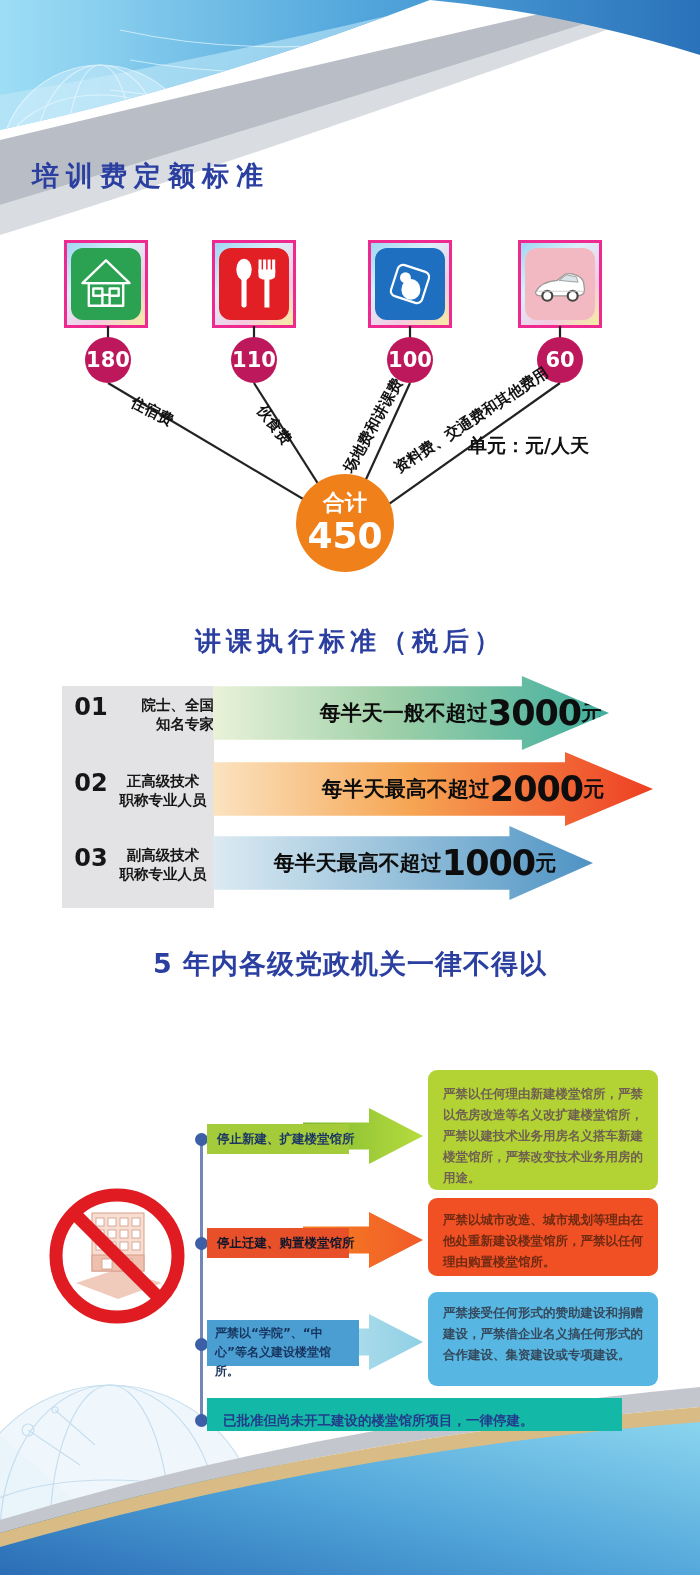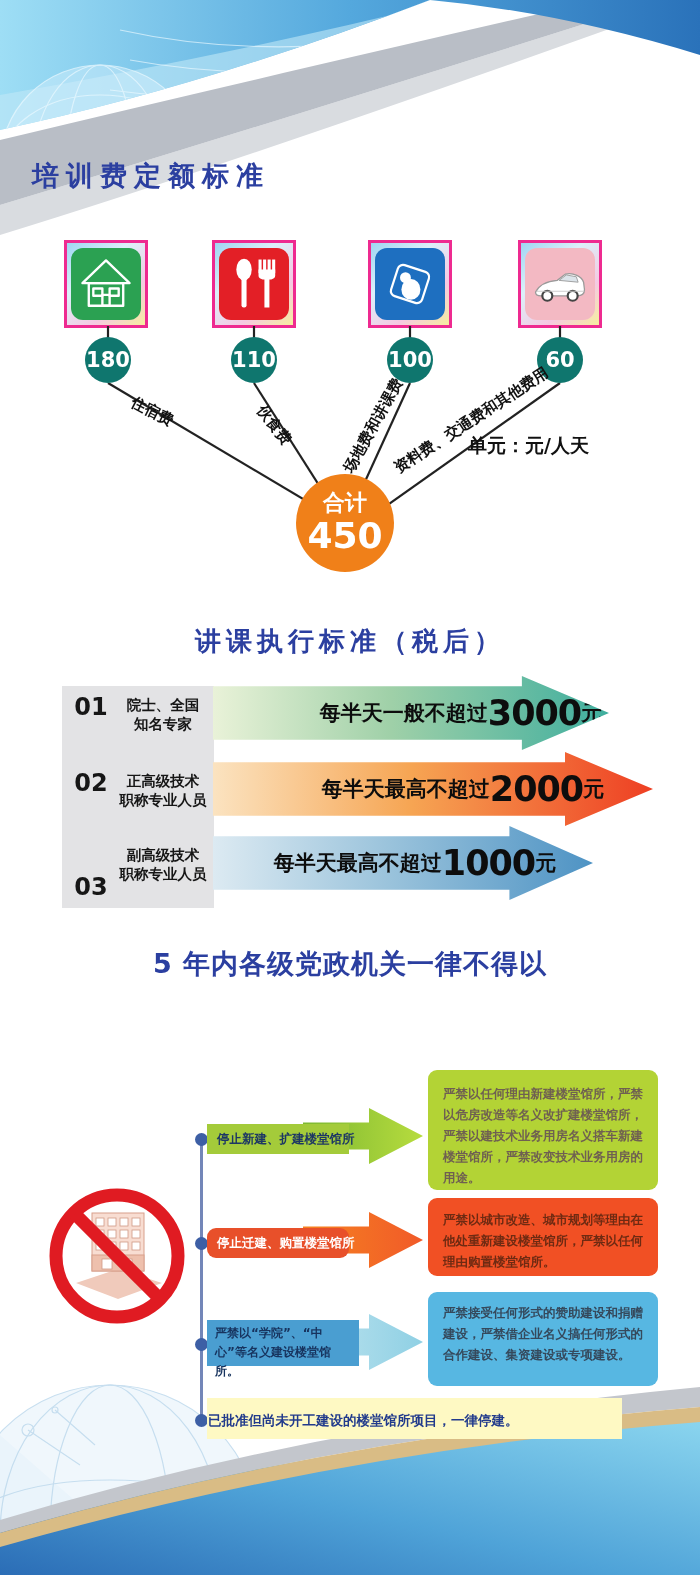--- a/index.html
+++ b/index.html
@@ -14,45 +14,45 @@
   
   .s1-title { left:0; top:158px; width:700px; 
     font-size:27px; font-weight:bold; color:#2b3fa0; letter-spacing:7px;padding-left:32px; }
   .tile { width:84px; height:88px; top:240px; border:3px solid #ee2a90; box-sizing:border-box;
     background:linear-gradient(140deg,#9fd6f2 0%,#dcf0fa 35%,#f5c9e2 70%,#f6ee9f 100%);
     display:flex; align-items:center; justify-content:center; }
   .tile-ic { width:70px; height:72px; border-radius:12px; display:flex; align-items:center; justify-content:center; }
   .tile1 { left:64px; } .tile2 { left:212px; } .tile3 { left:368px; } .tile4 { left:518px; }
   .ic-green { background:#2ba152; } .ic-red { background:#e31f26; }
   .ic-blue { background:#1e6fc0; } .ic-pink { background:#f3b9c3; }
-  .num-circle { top:337px; width:46px; height:46px; border-radius:50%; background:#0f766e;
+  .num-circle { top:337px; width:46px; height:46px; border-radius:50%; background:#be185d;
     color:#fff; font-size:21px; font-weight:bold; text-align:center; line-height:46px; }
   .nc1 { left:85px; } .nc2 { left:231px; } .nc3 { left:387px; } .nc4 { left:537px; }
   .fee-label { white-space:nowrap; font-weight:bold; font-size:15px; color:#111;
     transform-origin:left center; }
   .fl1 { left:132px; top:392px; transform:rotate(27deg); }
   .fl2 { left:260px; top:398px; transform:rotate(52deg); }
   .fl3 { left:348px; top:462px; transform:rotate(-61deg); }
   .fl4 { left:396px; top:460px; transform:rotate(-33deg); }
   .unit-note { left:468px; top:433px; font-size:19px; font-weight:900; color:#111; }
   .hub { left:296px; top:474px; width:98px; height:98px; border-radius:50%;
     background:#f08019; color:#fff; display:flex; flex-direction:column;
     align-items:center; justify-content:center; line-height:1.15; }
   .hub .t1 { font-size:22px; font-weight:bold; }
   .hub .t2 { font-size:36px; font-weight:bold; }
 
   
   .s2-title { left:0; top:624px; width:700px; text-align:center;
     font-size:26px; font-weight:bold; color:#2b3fa0; letter-spacing:5px; }
   .gray-panel { left:62px; top:686px; width:152px; height:222px; background:#e3e3e5; }
   .row-num { width:50px; text-align:center; font-size:24px; font-weight:bold; color:#161616; }
-  .rn1 { left:66px; top:693px; } .rn2 { left:66px; top:769px; } .rn3 { left:66px; top:873px; }
+  .rn1 { left:66px; top:693px; } .rn2 { left:66px; top:769px; } .rn3 { left:66px; top:844px; }
   .row-who { left:112px; width:102px; text-align:center; font-size:14.5px; font-weight:bold;
     color:#161616; line-height:19px; }
-  .rw1 { top:696px; } .rw2 { top:772px; } .rw3 { top:846px; }
+  .rw1 { top:696px;text-align:right; } .rw2 { top:772px; } .rw3 { top:846px; }
   .arrow2x { height:74px; display:flex; align-items:center; justify-content:center; color:#0d0d0d;
     clip-path:polygon(0 14%, var(--bw) 14%, var(--bw) 0%, 100% 50%, var(--bw) 100%, var(--bw) 86%, 0 86%); }
   .arrow2x .pf { font-size:21px; font-weight:bold; }
   .arrow2x .am { font-size:35px; font-weight:bold; letter-spacing:-1px; }
   .arrow2x .un { font-size:21px; font-weight:bold; }
   .ar1 { left:213px; top:676px; width:396px; --bw:78%; padding-left:100px; box-sizing:border-box;
     background:linear-gradient(90deg,#e9f2d8 0%,#9fd0a8 45%,#3fae9e 100%); }
   .ar2 { left:213px; top:752px; width:440px; --bw:80%; padding-left:60px; box-sizing:border-box;
     background:linear-gradient(90deg,#fbe3c0 0%,#f6a553 45%,#ee3f23 100%); }
   .ar3 { left:213px; top:826px; width:380px; --bw:78%; padding-left:24px; box-sizing:border-box;
@@ -61,35 +61,35 @@
   
   .s3-title { left:0; width:700px; text-align:center; font-size:27px; font-weight:bold;
     color:#2b3fa0; letter-spacing:1px; }
   .s3a { top:946px; } .s3b { top:984px; }
   .vline { left:200px; top:1136px; width:3px; height:290px; background:#7386b8; }
   .dot { width:13px; height:13px; border-radius:50%; background:#3d5fa5; left:195px; }
   .d1 { top:1133px; } .d2 { top:1237px; } .d3 { top:1338px; } .d4 { top:1414px; }
   .rib { height:30px; line-height:30px; padding-left:10px; font-size:12.5px; font-weight:bold;
     white-space:nowrap; box-sizing:border-box; }
   .rib-g { left:207px; top:1124px; width:142px; background:#a4cb3a; color:#1d3764; }
-  .rib-o { left:207px; top:1228px; width:142px; background:#e8502a; color:#ffffff;border-radius:9px; }
+  .rib-o { left:207px; top:1228px; width:142px; background:#e8502a; color:#0f172a; }
   .rib-b { left:207px; top:1320px; width:152px; height:46px; line-height:19px; padding:4px 8px;
     background:#4a9ed1; color:#17335e; white-space:normal; font-size:12px; }
   .rarrow { width:120px; height:56px; z-index:1; position:absolute;
     clip-path:polygon(0 26%, 55% 26%, 55% 0, 100% 50%, 55% 100%, 55% 74%, 0 74%); }
   .ra-g { left:303px; top:1108px; background:linear-gradient(90deg,#7db831,#b7dc3e); }
   .ra-o { left:303px; top:1212px; background:linear-gradient(90deg,#f58220,#f15a29); }
   .ra-b { left:303px; top:1314px; background:linear-gradient(90deg,#bfe4ef,#8fd0e4); }
   .dbox { left:428px; width:230px; border-radius:9px; box-sizing:border-box;
     padding:13px 15px; font-size:12.5px; line-height:21px; font-weight:bold; }
   .db-g { top:1070px; height:120px; background:#b3d335; color:#6f6051; }
   .db-o { top:1198px; height:78px; background:#f15024; color:#6e2a12; padding-top:11px; }
   .db-b { top:1292px; height:94px; background:#57b7e2; color:#35495c; padding-top:10px; }
-  .ybar { left:207px; top:1398px; width:415px; height:41px; background:#fef9c3;
-    color:#223b8c; font-size:13.5px; font-weight:bold; line-height:45px; padding-left:1px;
+  .ybar { left:207px; top:1398px; width:415px; height:33px; background:#14b8a6;
+    color:#223b8c; font-size:13.5px; font-weight:bold; line-height:45px; padding-left:16px;
     box-sizing:border-box; white-space:nowrap; }
 </style>
 </head>
 <body>
 
 <div class="poster">
 
   <svg class="bg" style="left:0;top:0" width="700" height="250" viewBox="0 0 700 250">
     <defs>
       <linearGradient id="gBlueTop" x1="0" y1="0" x2="1" y2="0">

